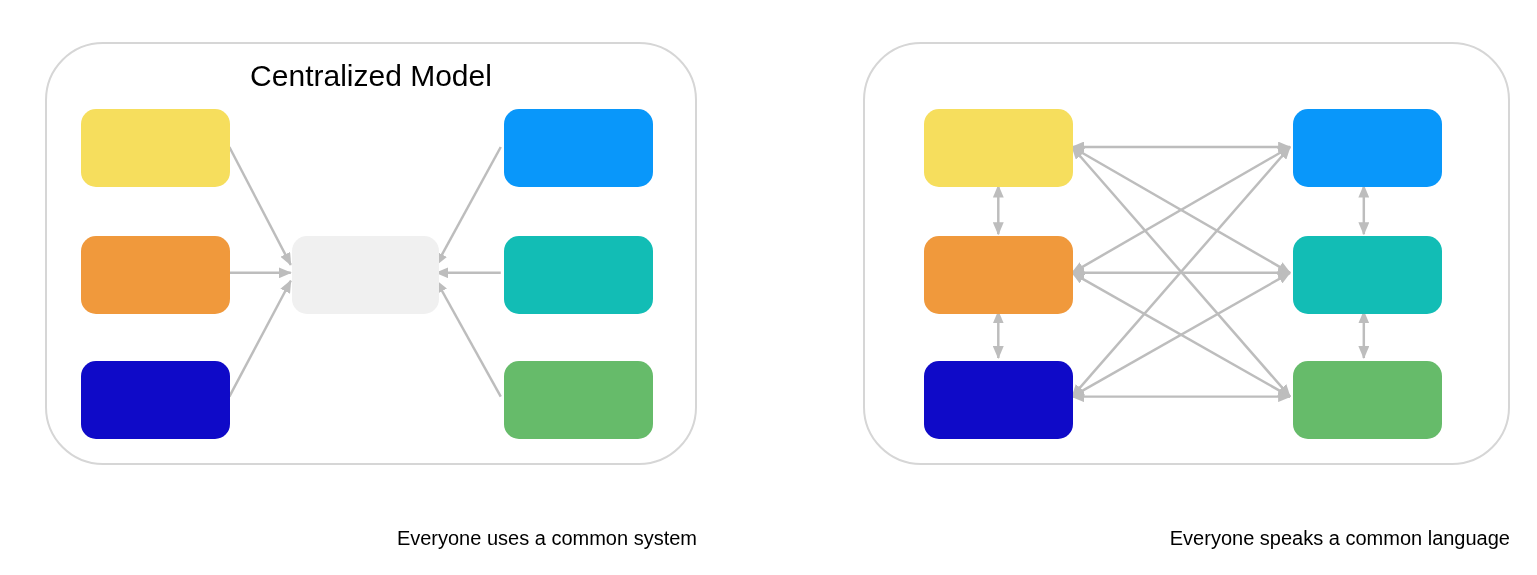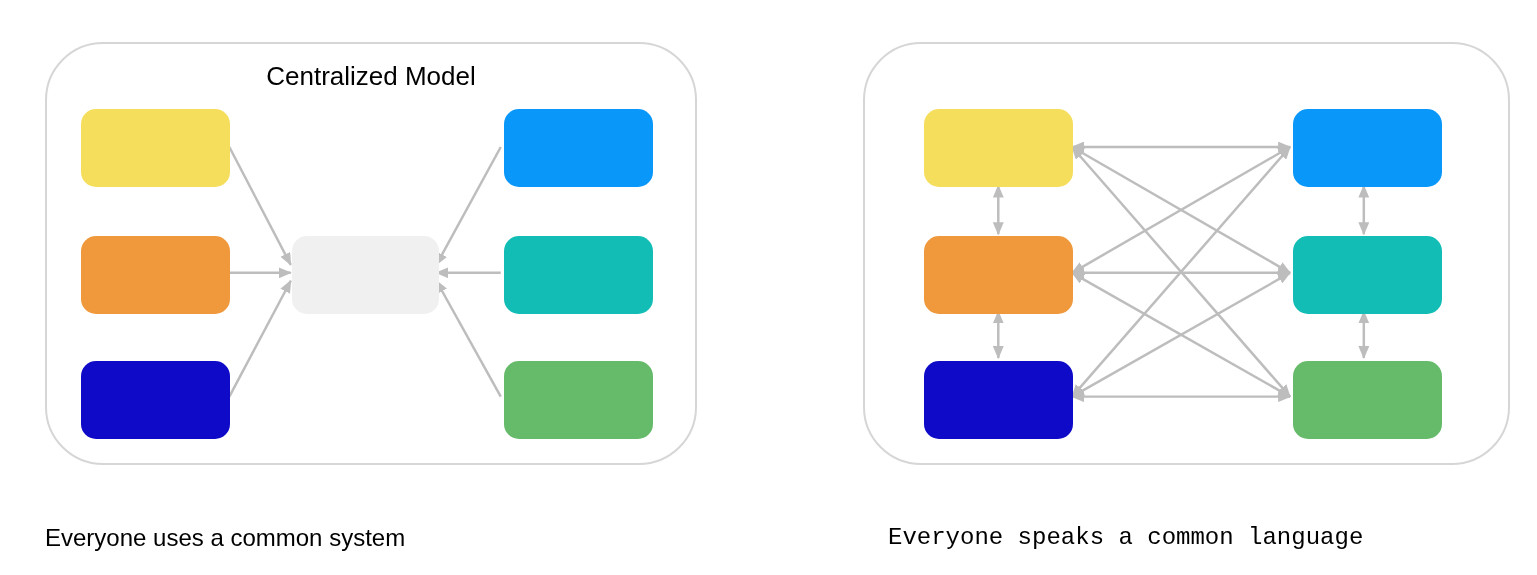--- a/index.html
+++ b/index.html
@@ -26,21 +26,21 @@
     border-radius:58px;
     background:transparent;
   }
   .panel-left{ left:45px;  width:652px; }
   .panel-right{ left:863px; width:647px; }
   .panel-title{
     position:absolute;
     top:14px; left:0;
     width:100%;
     text-align:center;
-    font-size:26px;
+    font-size:30px;
     line-height:36px;
     color:var(--text-color);
     white-space:nowrap;
   }
   .node{
     position:absolute;
     width:149px; height:78px;
     border-radius:15px;
   }
   .node.hub{ width:147px; }
@@ -53,27 +53,27 @@
   .arrows line{
     stroke:var(--arrow-color);
     stroke-width:2.5px;
   }
   .arrow-head{ fill:var(--arrow-color); }
   .caption{
     position:absolute;
     top:520px;
     height:36px;
     line-height:36px;
-    text-align:left;
-    font-size:24px;
+    text-align:right;
+    font-size:20px;
     color:var(--text-color);
     white-space:nowrap;
   }
   .caption-left{ left:45px;  width:652px; }
-  .caption-right{ left:888px; width:647px;font-family:Liberation Mono, monospace; }
+  .caption-right{ left:863px; width:647px; }
 </style>
 </head>
 <body>
 
 <section class="panel panel-left">
   <div class="panel-title">Centralized Model</div>
 
   <svg id="svg-arrows-0" class="arrows" viewBox="0 0 652 423">
     <defs>
       <marker id="ah0" markerUnits="userSpaceOnUse" markerWidth="13" markerHeight="11" refX="12" refY="5.5" orient="auto-start-reverse">

